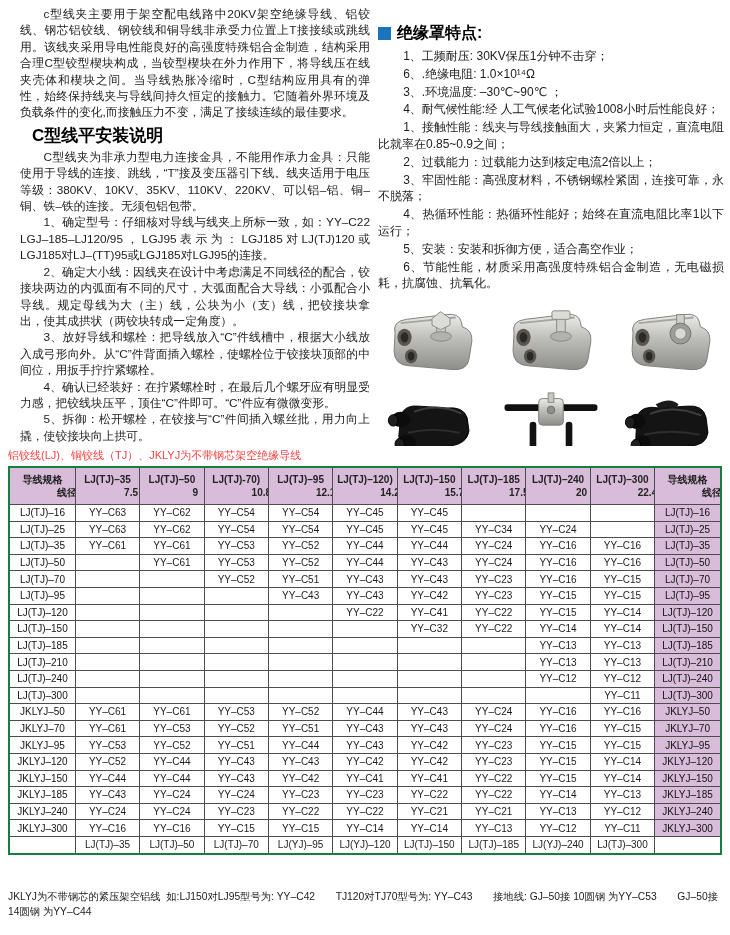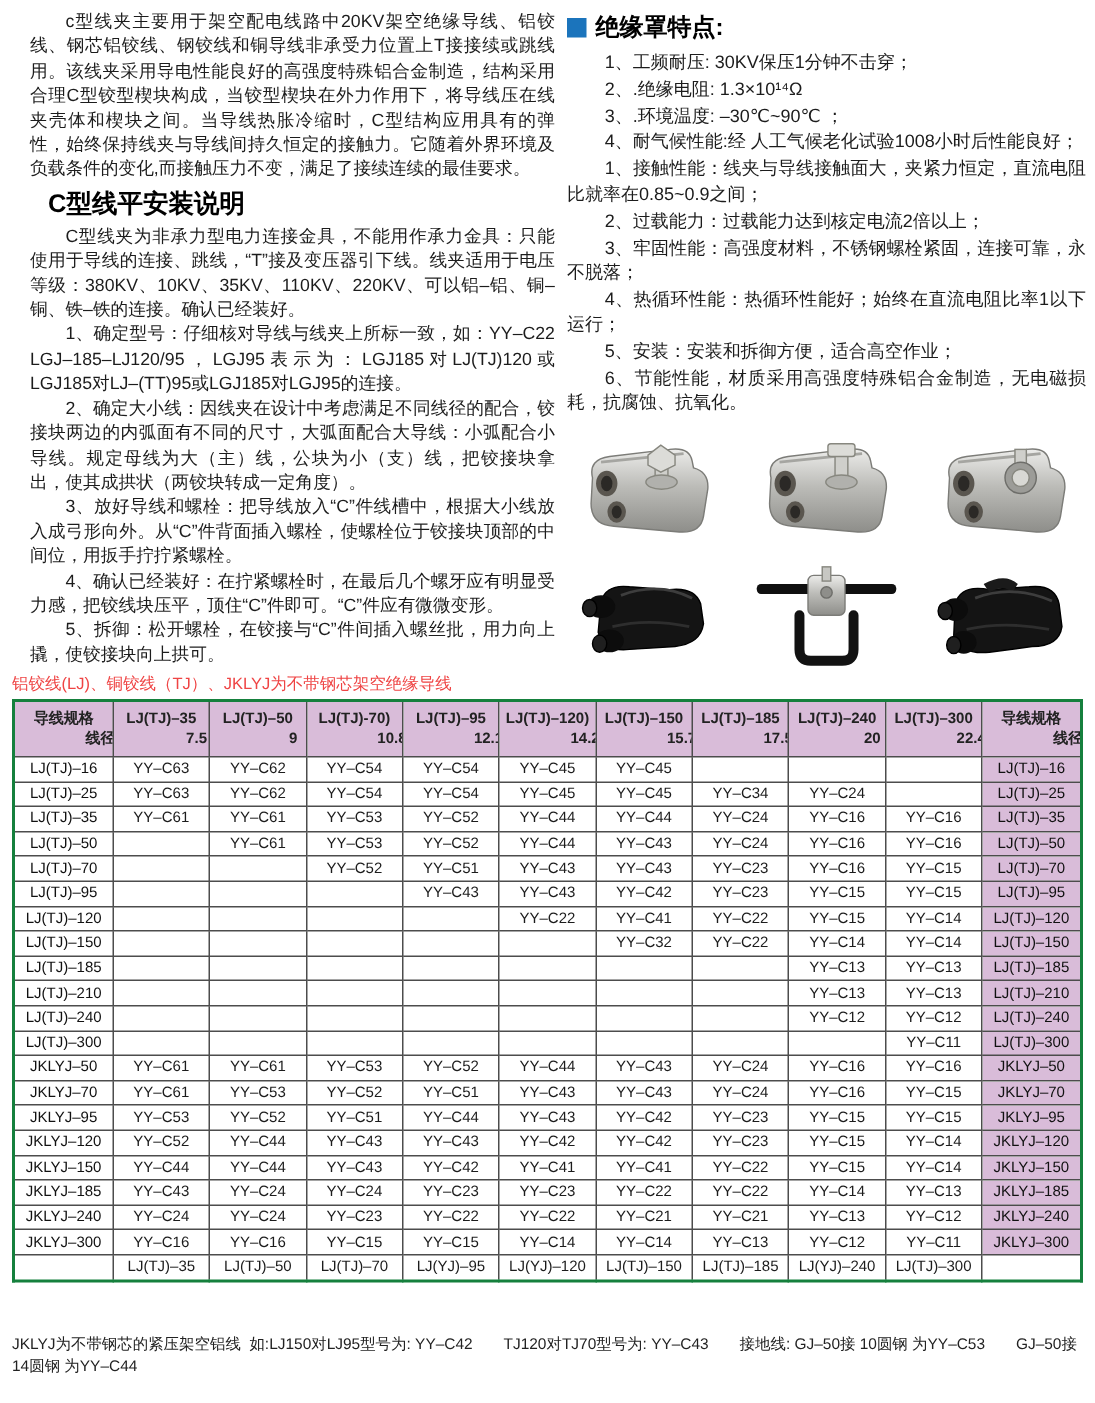--- a/index.html
+++ b/index.html
@@ -8,21 +8,21 @@
   .page { width:730px; height:935px; position:relative; }
 
   
   .top { display:flex; padding:6px 6px 0 20px; height:446px; overflow:hidden; box-sizing:border-box; }
   .left-col  { width:356px; }
   .right-col { width:352px; margin-left:8px; }
 
   .left-col p { margin:0; font-size:11.8px; line-height:16.4px; text-align:justify; text-indent:2em; }
   .left-col h2 { margin:3px 0 2px 12px; font-size:17px; font-weight:bold; color:#000; }
 
-  .sec-head { display:flex; align-items:center; font-size:16px; font-weight:bold; color:#000; margin:2px 0 4px 0; }
+  .sec-head { display:flex; align-items:center; font-size:16px; font-weight:bold; color:#000; margin:17px 0 4px 0; }
   .sq { width:13px; height:13px; background:var(--blue); margin-right:6px; flex:0 0 auto; }
   .right-col .feat p { margin:0 0 1px 0; font-size:12px; line-height:16.8px; text-align:justify; text-indent:2.1em; }
 
   .photos { display:grid; grid-template-columns:repeat(3,1fr); gap:8px 10px; margin-top:14px; }
   .photo { height:76px; display:flex; align-items:center; justify-content:center; }
   .photo svg { width:106px; height:74px; }
 
   .table-note { margin:2px 0 3px 8px; font-size:11px; font-weight:normal; color:#ef4444; }
 
   table.spec { width:714px; margin:0 auto; border-collapse:collapse; table-layout:fixed;
@@ -42,38 +42,38 @@
 </head>
 <body>
 
 <div class="page">
 
   <div class="top">
 
     <div class="left-col">
       <p>c型线夹主要用于架空配电线路中20KV架空绝缘导线、铝铰线、钢芯铝铰线、钢铰线和铜导线非承受力位置上T接接续或跳线用。该线夹采用导电性能良好的高强度特殊铝合金制造，结构采用合理C型铰型楔块构成，当铰型楔块在外力作用下，将导线压在线夹壳体和楔块之间。当导线热胀冷缩时，C型结构应用具有的弹性，始终保持线夹与导线间持久恒定的接触力。它随着外界环境及负载条件的变化,而接触压力不变，满足了接续连续的最佳要求。</p>
       <h2>C型线平安装说明</h2>
-      <p>C型线夹为非承力型电力连接金具，不能用作承力金具：只能使用于导线的连接、跳线，“T”接及变压器引下线。线夹适用于电压等级：380KV、10KV、35KV、110KV、220KV、可以铝–铝、铜–铜、铁–铁的连接。确认已经装好。</p>
+      <p>C型线夹为非承力型电力连接金具，不能用作承力金具：只能使用于导线的连接、跳线，“T”接及变压器引下线。线夹适用于电压等级：380KV、10KV、35KV、110KV、220KV、可以铝–铝、铜–铜、铁–铁的连接。无须包铝包带。</p>
       <div>
           <p>1、确定型号：仔细核对导线与线夹上所标一致，如：YY–C22 LGJ–185–LJ120/95，LGJ95表示为：LGJ185对LJ(TJ)120或LGJ185对LJ–(TT)95或LGJ185对LGJ95的连接。</p>
           <p>2、确定大小线：因线夹在设计中考虑满足不同线径的配合，铰接块两边的内弧面有不同的尺寸，大弧面配合大导线：小弧配合小导线。规定母线为大（主）线，公块为小（支）线，把铰接块拿出，使其成拱状（两铰块转成一定角度）。</p>
           <p>3、放好导线和螺栓：把导线放入“C”件线槽中，根据大小线放入成弓形向外。从“C”件背面插入螺栓，使螺栓位于铰接块顶部的中间位，用扳手拧拧紧螺栓。</p>
           <p>4、确认已经装好：在拧紧螺栓时，在最后几个螺牙应有明显受力感，把铰线块压平，顶住“C”件即可。“C”件应有微微变形。</p>
           <p>5、拆御：松开螺栓，在铰接与“C”件间插入螺丝批，用力向上撬，使铰接块向上拱可。</p>
         </div>
     </div>
 
     <div class="right-col">
       <div class="sec-head">
         <span class="sq"></span>
         <span>绝缘罩特点:</span>
       </div>
       <div class="feat">
           <p>1、工频耐压:  30KV保压1分钟不击穿；</p>
-          <p>2、.绝缘电阻:  1.3×10¹⁴Ω</p>
+          <p>6、.绝缘电阻:  1.0×10¹⁴Ω</p>
           <p>3、.环境温度: –30℃~90℃ ；</p>
           <p>4、耐气候性能:经 人工气候老化试验1008小时后性能良好；</p>
         </div>
 
       <div class="feat">
           <p>1、接触性能：线夹与导线接触面大，夹紧力恒定，直流电阻比就率在0.85~0.9之间；</p>
           <p>2、过载能力：过载能力达到核定电流2倍以上；</p>
           <p>3、牢固性能：高强度材料，不锈钢螺栓紧固，连接可靠，永不脱落；</p>
           <p>4、热循环性能：热循环性能好；始终在直流电阻比率1以下运行；</p>
           <p>5、安装：安装和拆御方便，适合高空作业；</p>

